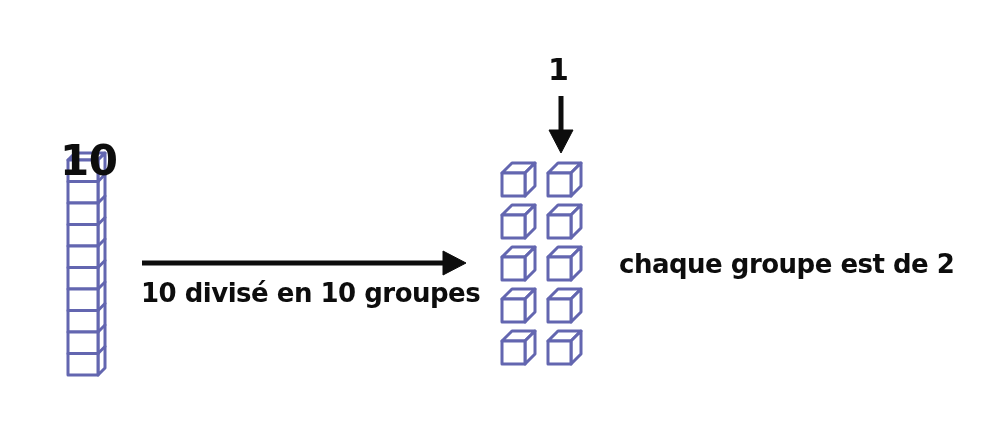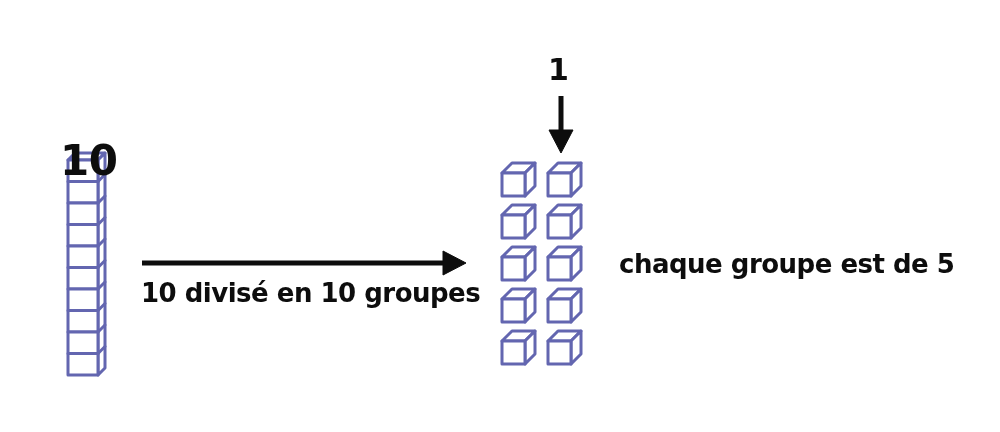--- a/index.html
+++ b/index.html
@@ -141,15 +141,15 @@
     <use href="#unit-cube" x="502" y="331"></use>
     <use href="#unit-cube" x="548" y="331"></use>
   </svg>
 
   <div class="label" id="rod-value-label">10</div>
 
   <div class="label" id="group-size-label">1</div>
 
   <div class="label" id="division-caption">10 divisé en 10 groupes</div>
 
-  <div class="label" id="result-caption">chaque groupe est de 5</div>
+  <div class="label" id="result-caption">chaque groupe est de 2</div>
 
 </div>
 
 </body></html>

